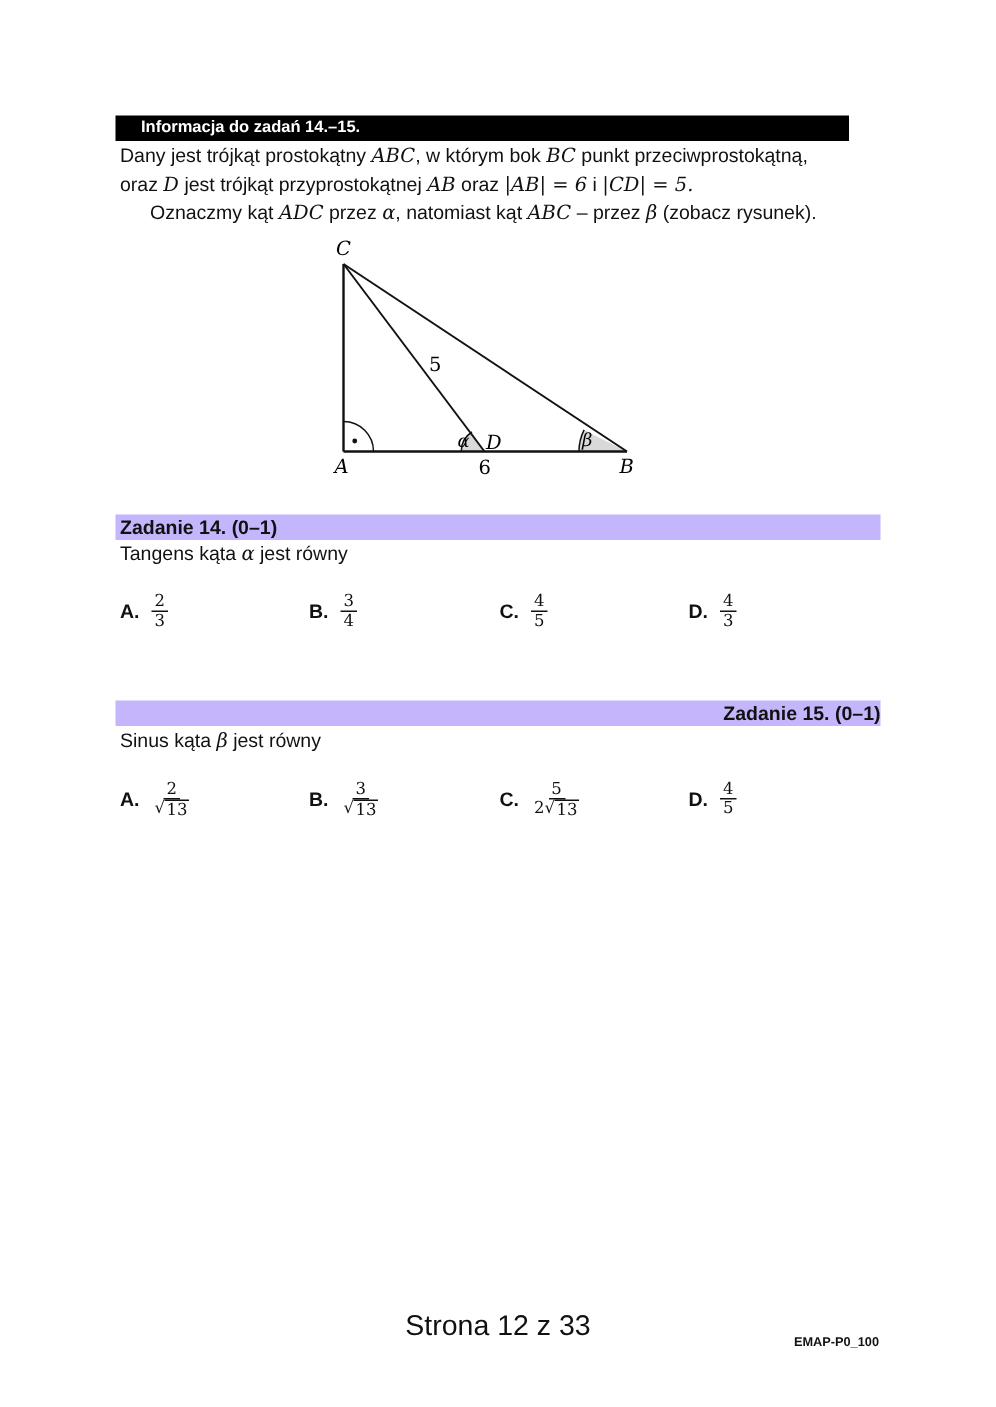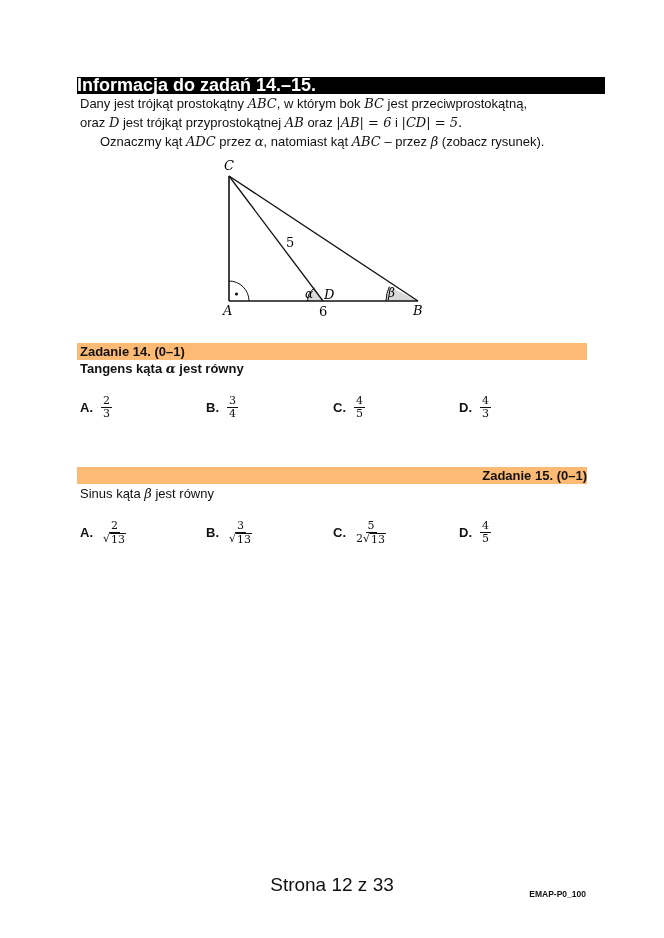--- a/index.html
+++ b/index.html
@@ -1,21 +1,21 @@
 <!DOCTYPE html>
 <html><head>
   <meta charset="utf-8">
   <style>
     html, body { margin: 0; padding: 0; background: #ffffff; }
     body { width: 664px; height: 938px; position: relative; overflow: hidden;
            font-family: "Liberation Sans", sans-serif; color: #111; }
     .abs { position: absolute; }
-    .bar-black { left: 77px; top: 77px; width: 528px; height: 17px; background: #000; color: #fff;
-                 font-weight: bold; font-size: 18px; line-height: 17px; padding-left: 0; box-sizing: border-box; }
-    .bar-gray { left: 77px; width: 510px; height: 17px; background: #fdba74; color: #111;
+    .bar-black { left: 77px; top: 77px; width: 489px; height: 17px; background: #000; color: #fff;
+                 font-weight: bold; font-size: 11px; line-height: 17px; padding-left: 17px; box-sizing: border-box; }
+    .bar-gray { left: 77px; width: 510px; height: 17px; background: #c4b5fd; color: #111;
                 font-weight: bold; font-size: 13px; line-height: 17px; padding-left: 3px; box-sizing: border-box; }
     .line { left: 80px; font-size: 13px; line-height: 18px; white-space: nowrap; }
     .m { font-family: "DejaVu Serif", serif; font-style: italic; font-size: 13px; }
     .opt { font-size: 13px; display: flex; align-items: center; }
     .opt .lbl { font-weight: bold; margin-right: 8px; }
     .frac { display: inline-flex; flex-direction: column; align-items: center; font-family: "DejaVu Serif", serif; font-size: 11px; line-height: 12px; }
     .frac .num { padding: 0 2px; border-bottom: 1px solid #111; }
     .frac .den { padding: 0 2px; }
     .sqrt { display: inline-flex; align-items: flex-start; }
     .sqrt .rad { border-top: 1px solid #111; padding: 0 1px; line-height: 11px; }
@@ -23,21 +23,21 @@
     .footer-page { left: 0; width: 664px; top: 874px; text-align: center; font-size: 19px; }
     .footer-code { right: 78px; top: 889px; font-size: 8.5px; font-weight: bold; }
     svg text { font-family: "DejaVu Serif", serif; }
   </style>
 </head>
 <body>
 
 <div class="abs bar-black">Informacja do zadań 14.–15.</div>
 
 <div class="abs line" style="top:95px;">
-  <span>Dany jest trójkąt prostokątny </span><span class="m">ABC</span><span>, w którym bok </span><span class="m">BC</span><span> jest przeciwprostokątną,</span>
+  <span>Dany jest trójkąt prostokątny </span><span class="m">ABC</span><span>, w którym bok </span><span class="m">BC</span><span> punkt przeciwprostokątną,</span>
 </div>
 <div class="abs line" style="top:114px;">
   <span>oraz </span><span class="m">D</span><span> jest trójkąt przyprostokątnej </span><span class="m">AB</span><span> oraz </span><span class="m">|AB| = 6</span><span> i </span><span class="m">|CD| = 5.</span>
 </div>
 <div class="abs line" style="top:133px;margin-left:20px;">
   <span>Oznaczmy kąt </span><span class="m">ADC</span><span> przez </span><span class="m">α</span><span>, natomiast kąt </span><span class="m">ABC</span><span> – przez </span><span class="m">β</span><span> (zobacz rysunek).</span>
 </div>
 
 <svg class="abs" style="left:0;top:0;" width="664" height="340">
 
@@ -60,21 +60,21 @@
   <text x="223" y="315" font-size="13" font-style="italic">A</text>
   <text x="413" y="315" font-size="13" font-style="italic">B</text>
   <text x="324" y="299" font-size="13" font-style="italic">D</text>
   <text x="286" y="247" font-size="13">5</text>
   <text x="319" y="316" font-size="13">6</text>
   <text x="305" y="298" font-size="12" font-style="italic">α</text>
   <text x="388" y="297" font-size="12" font-style="italic">β</text>
 </svg>
 
 <div class="abs bar-gray" style="top:343px;">Zadanie 14. (0–1)</div>
-<div class="abs line" style="top:360px;font-weight:bold;">
+<div class="abs line" style="top:360px;">
   <span>Tangens kąta </span><span class="m">α</span><span> jest równy</span>
 </div>
 
 <div class="abs opt" style="left:80px;top:395px;">
   <span class="lbl">A.</span>
   <span class="frac">
       <span class="num">2</span>
       <span class="den">3</span>
     </span>
 </div>

